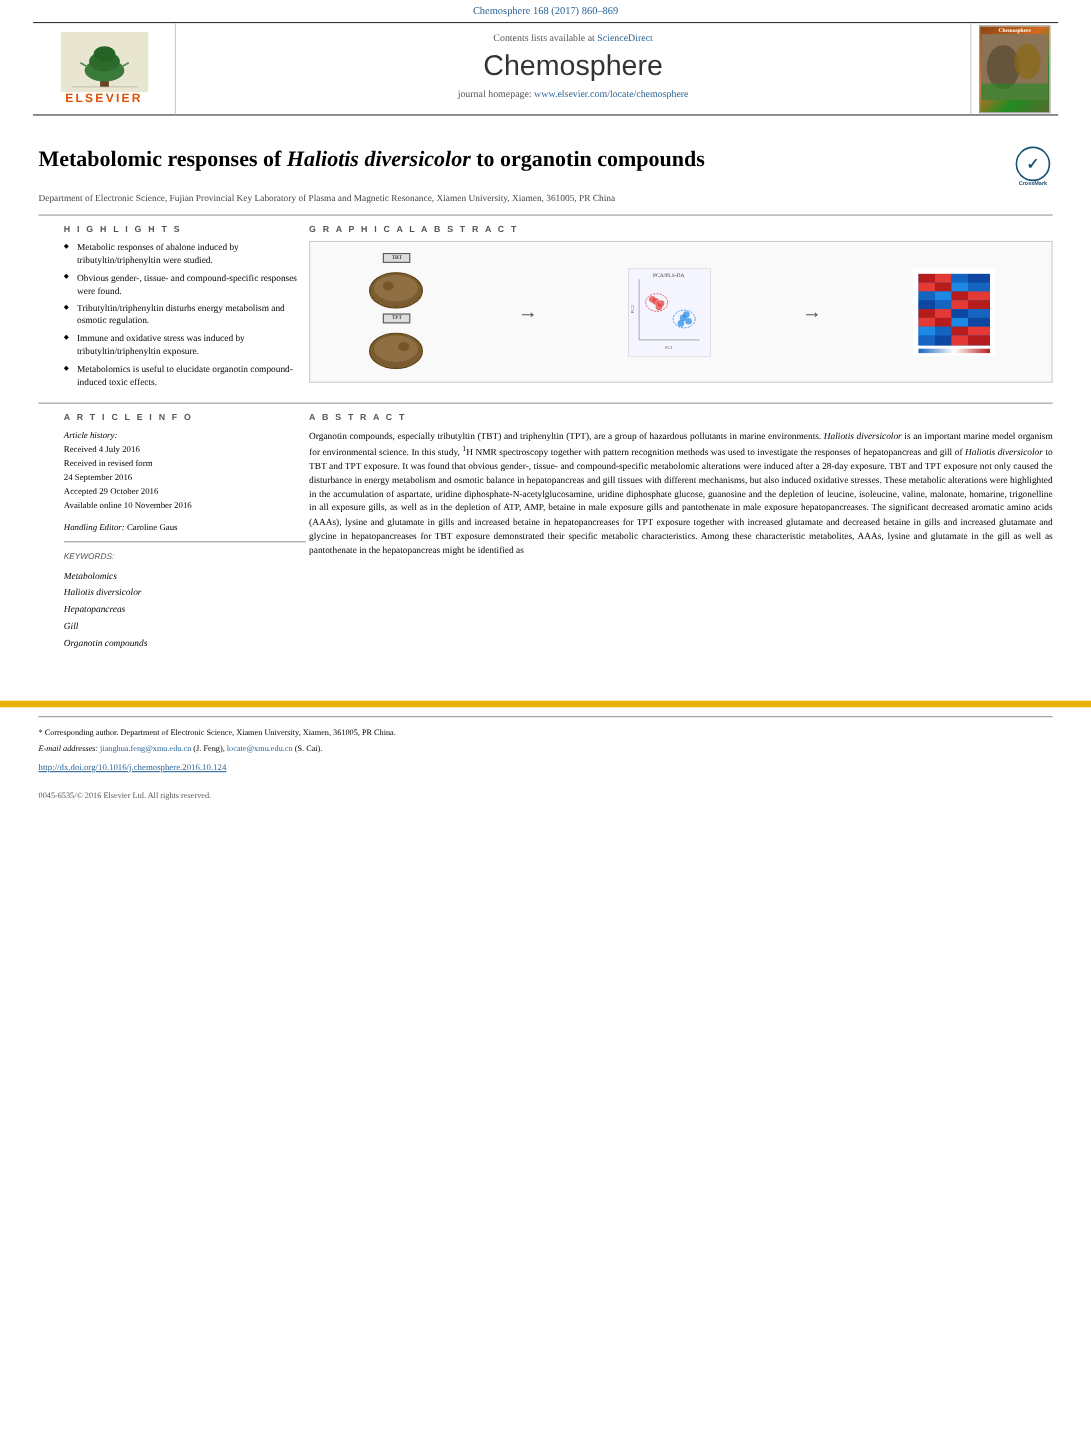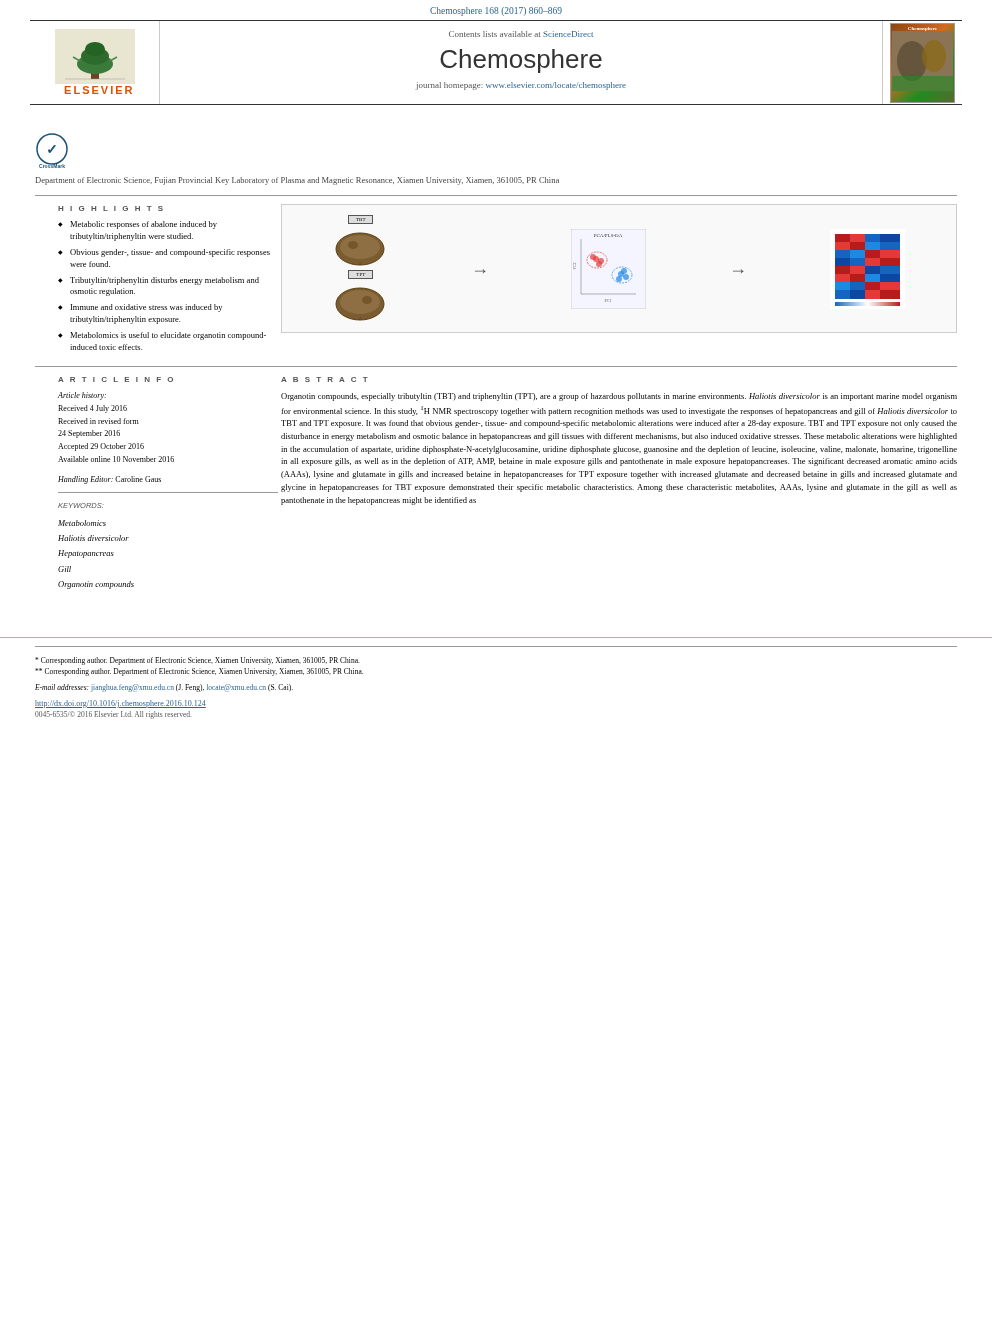--- a/index.html
+++ b/index.html
@@ -32,21 +32,21 @@
       padding: 8px;
       display: flex;
       align-items: center;
       justify-content: center;
       border-right: 1px solid #ccc;
     }
 
     .elsevier-logo {
       display: flex;
       flex-direction: column;
-      align-items: flex-end;
+      align-items: center;
     }
 
     .elsevier-text {
       font-size: 11px;
       font-weight: bold;
       color: #e05000;
       letter-spacing: 2px;
       font-family: Arial, sans-serif;
     }
 
@@ -238,21 +238,21 @@
       text-align: justify;
       color: #000;
     }
 
     .abstract-text em {
       font-style: italic;
     }
 
     .footer-section {
       margin-top: 25px;
-      border-top: 1px solid #eab308;
+      border-top: 6px solid #eab308;
       padding-top: 8px;
       padding: 8px 35px 10px;
     }
 
     .footnote {
       font-size: 7.5px;
       line-height: 1.5;
       color: #000;
     }
 
@@ -267,21 +267,21 @@
       margin-top: 6px;
     }
 
     .doi-line a {
       color: #2a6496;
     }
 
     .copyright-line {
       font-size: 7.5px;
       color: #555;
-      margin-top: 2px;
+      margin-top: 16px;
     }
 
     
     .ga-container {
       display: flex;
       align-items: center;
       justify-content: space-around;
       width: 100%;
       padding: 5px;
     }
@@ -345,20 +345,23 @@
         <rect x="0" y="45" width="61" height="15" fill="#228B22" opacity="0.6"></rect>
         <circle cx="50" cy="15" rx="8" ry="8" fill="#D2691E" opacity="0.6"></circle>
       </svg>
     </div>
   </div>
 </div>
 
 <div class="main-content">
 
   <div class="article-title">
+    <div class="article-title-text">
+      Metabolomic responses of <em>Haliotis diversicolor</em> to organotin compounds
+    </div>
     <div class="crossmark">
       <svg width="35" height="40" viewBox="0 0 35 40">
         <circle cx="17" cy="17" r="15" fill="none" stroke="#1a5276" stroke-width="1.5"></circle>
         <text x="17" y="22" text-anchor="middle" font-size="14" fill="#1a5276" font-weight="bold" font-family="Arial">✓</text>
         <text x="17" y="36" text-anchor="middle" font-size="5" fill="#1a5276" font-family="Arial">CrossMark</text>
       </svg>
     </div>
   </div>
 
 
@@ -373,20 +376,21 @@
       <ul class="highlights-list">
         <li>Metabolic responses of abalone induced by tributyltin/triphenyltin were studied.</li>
         <li>Obvious gender-, tissue- and compound-specific responses were found.</li>
         <li>Tributyltin/triphenyltin disturbs energy metabolism and osmotic regulation.</li>
         <li>Immune and oxidative stress was induced by tributyltin/triphenyltin exposure.</li>
         <li>Metabolomics is useful to elucidate organotin compound-induced toxic effects.</li>
       </ul>
     </div>
 
     <div class="right-col">
+      <div class="section-label">G R A P H I C A L   A B S T R A C T</div>
       <div class="graphical-abstract-box">
         <div class="ga-container">
 
           <div class="ga-block">
             <div style="display:flex; flex-direction:column; gap:3px; align-items:center;">
               <div style="display:flex; gap:3px; align-items:center;">
                 <div style="border:1px solid #555; background:#ddd; padding:1px; font-size:5px; width:25px; text-align:center;">TBT</div>
               </div>
               <svg width="55" height="40" viewBox="0 0 55 40">
                 <ellipse cx="27" cy="22" rx="24" ry="16" fill="#7B5B30" stroke="#5a4010" stroke-width="1"></ellipse>
@@ -531,23 +535,20 @@
       </div>
     </div>
   </div>
 </div>
 
 <div class="footer-section">
   <hr style="border:none; border-top:1px solid #999; margin-bottom:8px;">
   <div class="footnote">
     <span>* Corresponding author. Department of Electronic Science, Xiamen University, Xiamen, 361005, PR China.</span>
   </div>
-  <div class="footnote">
-    <span>** Corresponding author. Department of Electronic Science, Xiamen University, Xiamen, 361005, PR China.</span>
-  </div>
   <div class="footnote" style="margin-top:4px;">
     <em>E-mail addresses:</em>
     <a href="#" class="blue-link">jianghua.feng@xmu.edu.cn</a>
     <span>(J. Feng),</span>
     <a href="#" class="blue-link">locate@xmu.edu.cn</a>
     <span>(S. Cai).</span>
   </div>
   <div class="doi-line">
     <a href="#">http://dx.doi.org/10.1016/j.chemosphere.2016.10.124</a>
   </div>

